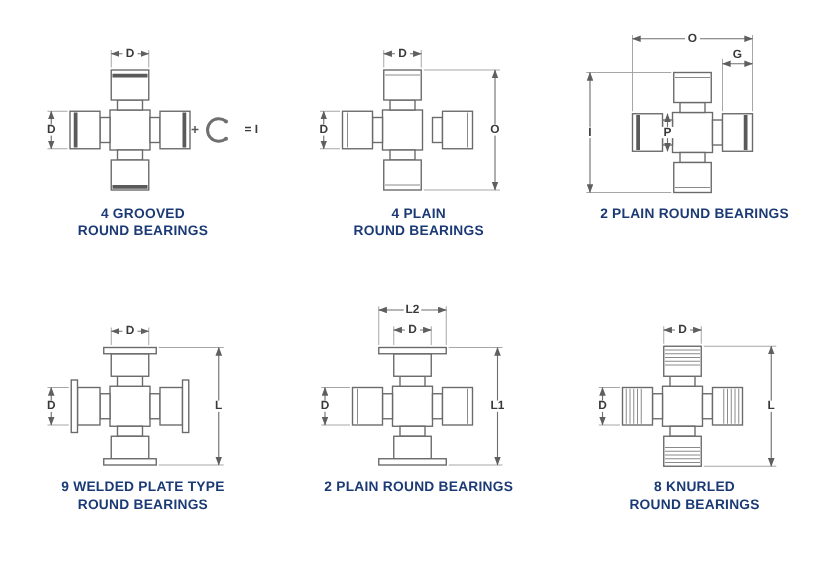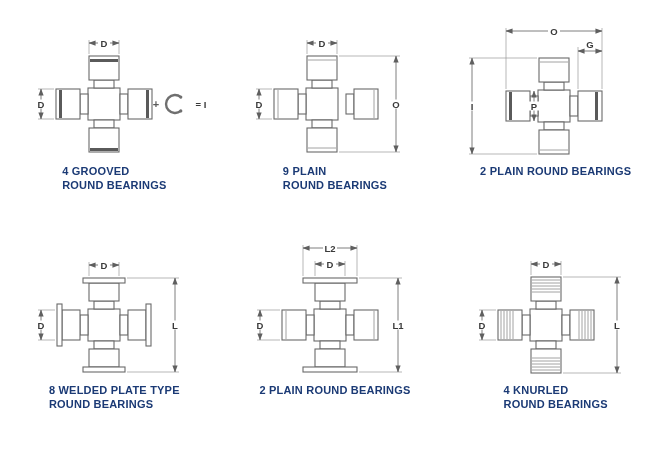--- a/index.html
+++ b/index.html
@@ -4,21 +4,21 @@
 <style>
   html,body{margin:0;padding:0;background:#ffffff;font-family:"Liberation Sans",sans-serif;}
   .sheet{
     width:670px;height:450px;box-sizing:border-box;
     display:grid;grid-template-columns:repeat(3,1fr);grid-template-rows:1fr 1fr;
     padding:6px 4px;background:#ffffff;
   }
   .cell{display:flex;flex-direction:column;align-items:center;justify-content:flex-start;padding-top:4px;}
   .caption{
     color:#1b3a75;font-weight:bold;font-size:11px;line-height:1.3;
-    letter-spacing:.2px;margin-top:4px;
+    text-align:center;letter-spacing:.2px;margin-top:4px;
   }
   svg{display:block;}
   .outline{fill:#ffffff;stroke:#6a6a6a;stroke-width:1.1;}
   .detail{stroke:#8a8a8a;stroke-width:.8;fill:none;}
   .band{fill:#5a5a5a;stroke:none;}
   .ext{stroke:#9a9a9a;stroke-width:.7;}
   .dim{stroke:#6f6f6f;stroke-width:.9;}
   .lblbg{fill:#ffffff;stroke:none;}
   text.dimlbl{font-family:"Liberation Sans",sans-serif;font-size:9.5px;font-weight:700;fill:#3a3a3a;text-anchor:middle;dominant-baseline:central;}
   text.symbol{font-family:"Liberation Sans",sans-serif;font-size:11px;font-weight:700;fill:#5a5a5a;text-anchor:middle;dominant-baseline:central;}
@@ -112,21 +112,21 @@
         <rect class="lblbg" x="23" y="89.5" width="12" height="9"></rect>
         <text class="dimlbl" x="29" y="94">D</text>
         <line class="ext" x1="109" y1="46" x2="170" y2="46"></line>
         <line class="ext" x1="109" y1="142" x2="170" y2="142"></line>
         <line class="dim" x1="166" y1="46" x2="166" y2="142" marker-start="url(#as)" marker-end="url(#ae)"></line>
         <rect class="lblbg" x="160" y="89.5" width="12" height="9"></rect>
         <text class="dimlbl" x="166" y="94">O</text>
       </g>
     </svg>
     <figcaption class="caption">
-      <div>9 PLAIN</div>
+      <div>4 PLAIN</div>
       <div>ROUND BEARINGS</div>
     </figcaption>
   </figure>
 
   <figure class="cell" style="margin:0">
     <svg viewBox="0 0 210 150" width="210" height="150">
       <g>
         <rect class="outline" x="87" y="80" width="32" height="32"></rect>
         <rect class="outline" x="93" y="72" width="20" height="8"></rect>
         <rect class="outline" x="88" y="48" width="30" height="24"></rect>
@@ -194,21 +194,21 @@
         <rect class="lblbg" x="26" y="91.5" width="12" height="9"></rect>
         <text class="dimlbl" x="32" y="96">D</text>
         <line class="ext" x1="118" y1="49" x2="170" y2="49"></line>
         <line class="ext" x1="118" y1="143" x2="170" y2="143"></line>
         <line class="dim" x1="166" y1="49" x2="166" y2="143" marker-start="url(#as)" marker-end="url(#ae)"></line>
         <rect class="lblbg" x="160" y="91.5" width="12" height="9"></rect>
         <text class="dimlbl" x="166" y="96">L</text>
       </g>
     </svg>
     <figcaption class="caption">
-      <div>8 WELDED PLATE TYPE</div>
+      <div>9 WELDED PLATE TYPE</div>
       <div>ROUND BEARINGS</div>
     </figcaption>
   </figure>
 
   <figure class="cell" style="margin:0">
     <svg viewBox="0 0 210 150" width="210" height="150">
       <g>
         <rect class="outline" x="84" y="80" width="32" height="32"></rect>
         <rect class="outline" x="90" y="72" width="20" height="8"></rect>
         <rect class="outline" x="85" y="54" width="30" height="18"></rect>
@@ -296,18 +296,18 @@
         <rect class="lblbg" x="25" y="91.5" width="12" height="9"></rect>
         <text class="dimlbl" x="31" y="96">D</text>
         <line class="ext" x1="112" y1="48" x2="170" y2="48"></line>
         <line class="ext" x1="112" y1="144" x2="170" y2="144"></line>
         <line class="dim" x1="166" y1="48" x2="166" y2="144" marker-start="url(#as)" marker-end="url(#ae)"></line>
         <rect class="lblbg" x="160" y="91.5" width="12" height="9"></rect>
         <text class="dimlbl" x="166" y="96">L</text>
       </g>
     </svg>
     <figcaption class="caption">
-      <div>4 KNURLED</div>
+      <div>8 KNURLED</div>
       <div>ROUND BEARINGS</div>
     </figcaption>
   </figure>
 
 </div>
 
 </body></html>

